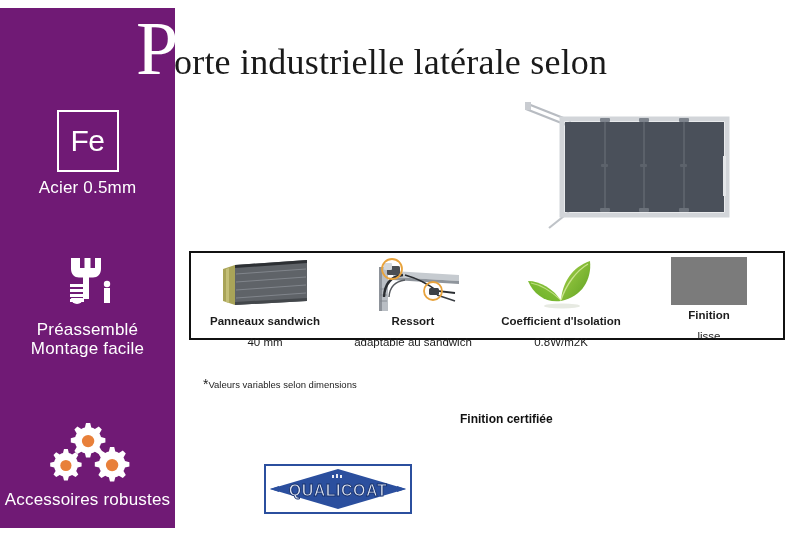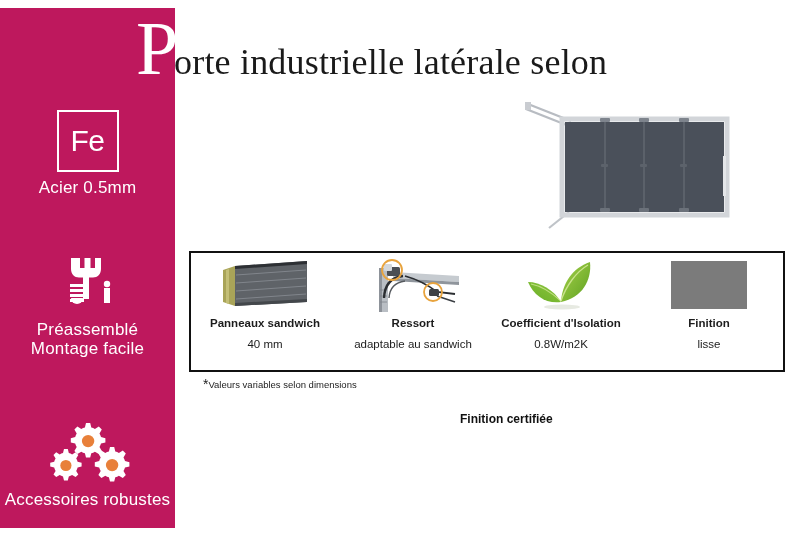--- a/index.html
+++ b/index.html
@@ -23,21 +23,21 @@
     background: #ffffff;
   }
 
   
   #sidebar {
     position: absolute;
     left: 0;
     top: 8px;
     width: 175px;
     height: 520px;
-    background: #be185d;
+    background: #701a75;
   }
 
   .side-block {
     position: absolute;
     left: 0;
     width: 175px;
     text-align: center;
     color: #ffffff;
   }
   .side-block .icon-wrap {
@@ -109,21 +109,21 @@
     width: 250px;
     height: 140px;
   }
 
   
   #feature-box {
     position: absolute;
     left: 189px;
     top: 251px;
     width: 596px;
-    height: 121px;
+    height: 89px;
     border: 2px solid #111111;
     background: #ffffff;
     box-sizing: border-box;
     display: flex;
   }
   .feature-col {
     flex: 1 1 0;
     display: flex;
     flex-direction: column;
     align-items: center;
@@ -411,15 +411,33 @@
       <div class="feature-sub">lisse</div>
     </div>
   </div>
 
   <div id="footnote">
     <span class="star">*</span><span>Valeurs variables selon dimensions</span>
   </div>
 
   <div id="certified">Finition certifiée</div>
 
+  <div id="logo-qualicoat">
+    <svg width="144" height="46" viewBox="0 0 144 46" aria-hidden="true">
+
+      <polygon points="72,3 140,23 72,43 4,23" fill="#2b4f9e"></polygon>
+      <polygon points="72,6 133,23 72,40 11,23" fill="#2b4f9e"></polygon>
+
+      <g fill="#ffffff" opacity=".9">
+        <rect x="66" y="9" width="2" height="3"></rect>
+        <rect x="70" y="8" width="2" height="4"></rect>
+        <rect x="74" y="9" width="2" height="3"></rect>
+      </g>
+
+      <text x="72" y="30" text-anchor="middle" font-family="'Liberation Sans', sans-serif" font-size="16" font-weight="bold" letter-spacing="0.5" fill="#dfe5f2" stroke="#16306c" stroke-width="0.9">QUALICOAT</text>
+
+      <path d="M4 23 L13 20 L13 26 Z" fill="#2b4f9e"></path>
+      <path d="M140 23 L131 20 L131 26 Z" fill="#2b4f9e"></path>
+    </svg>
+  </div>
 
 
 </div>
 
 </body></html>

